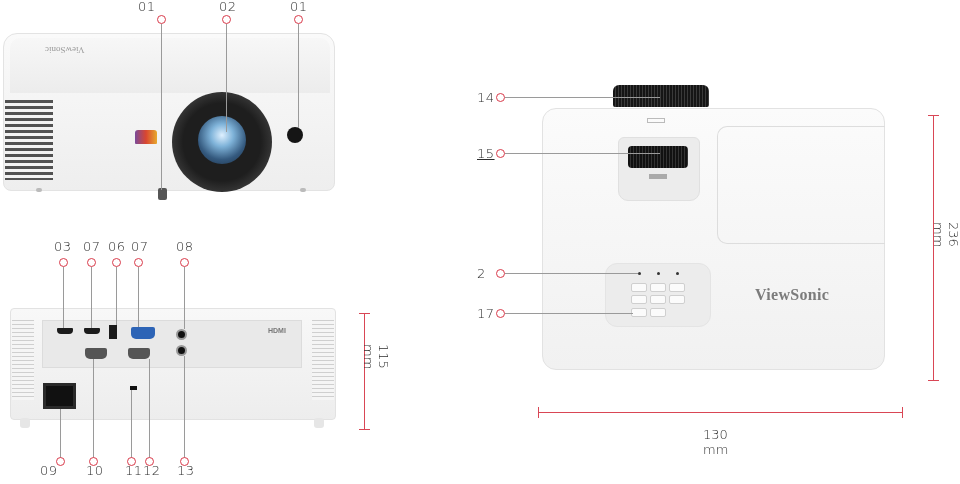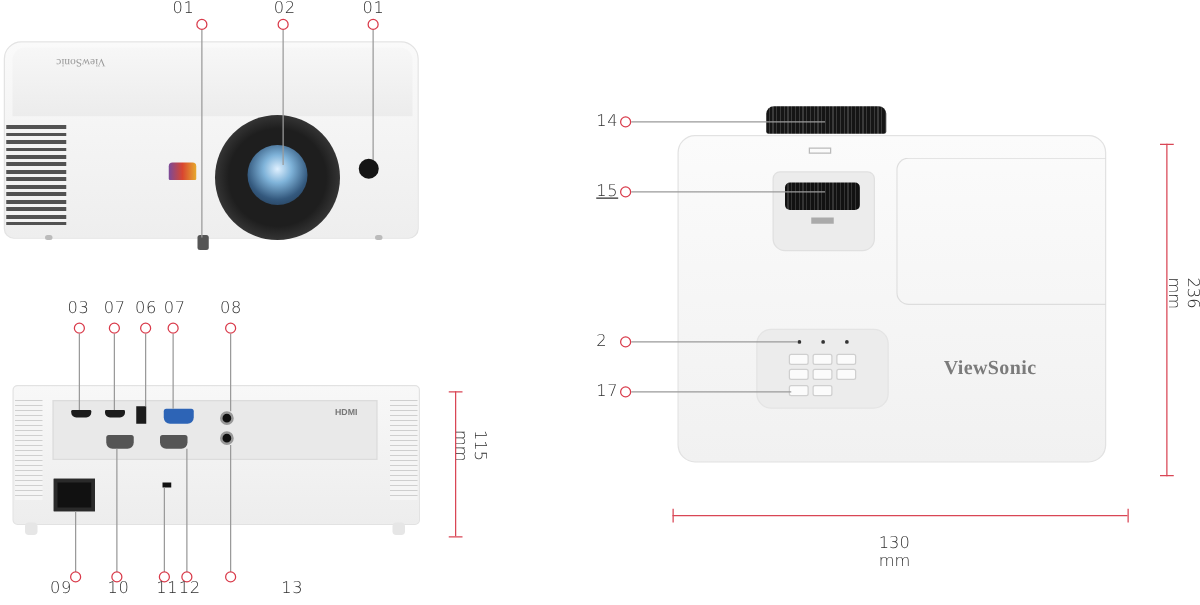--- a/index.html
+++ b/index.html
@@ -127,21 +127,21 @@
   <div class="lead" style="left:131px;top:390px;width:1px;height:68px;"></div>
   <div class="dot" style="left:127px;top:457px;"></div>
   <div class="num" style="left:125px;top:463px;">11</div>
 
   <div class="lead" style="left:149px;top:359px;width:1px;height:99px;"></div>
   <div class="dot" style="left:145px;top:457px;"></div>
   <div class="num" style="left:143px;top:463px;">12</div>
 
   <div class="lead" style="left:184px;top:356px;width:1px;height:102px;"></div>
   <div class="dot" style="left:180px;top:457px;"></div>
-  <div class="num" style="left:177px;top:463px;margin-left:48px;">13</div>
+  <div class="num" style="left:177px;top:463px;">13</div>
 
   <div class="dim-line" style="left:364px;top:313px;width:1px;height:116px;"></div>
   <div class="dim-line" style="left:359px;top:313px;width:11px;height:1px;"></div>
   <div class="dim-line" style="left:359px;top:429px;width:11px;height:1px;"></div>
   <div class="dim-text" style="left:352px;top:362px;transform:rotate(90deg);transform-origin:left top;left:391px;top:344px;">115 mm</div>
 </div>
 
 <div class="abs">
   <div class="abs focus-ring"></div>
   <div class="abs top-body"></div>

